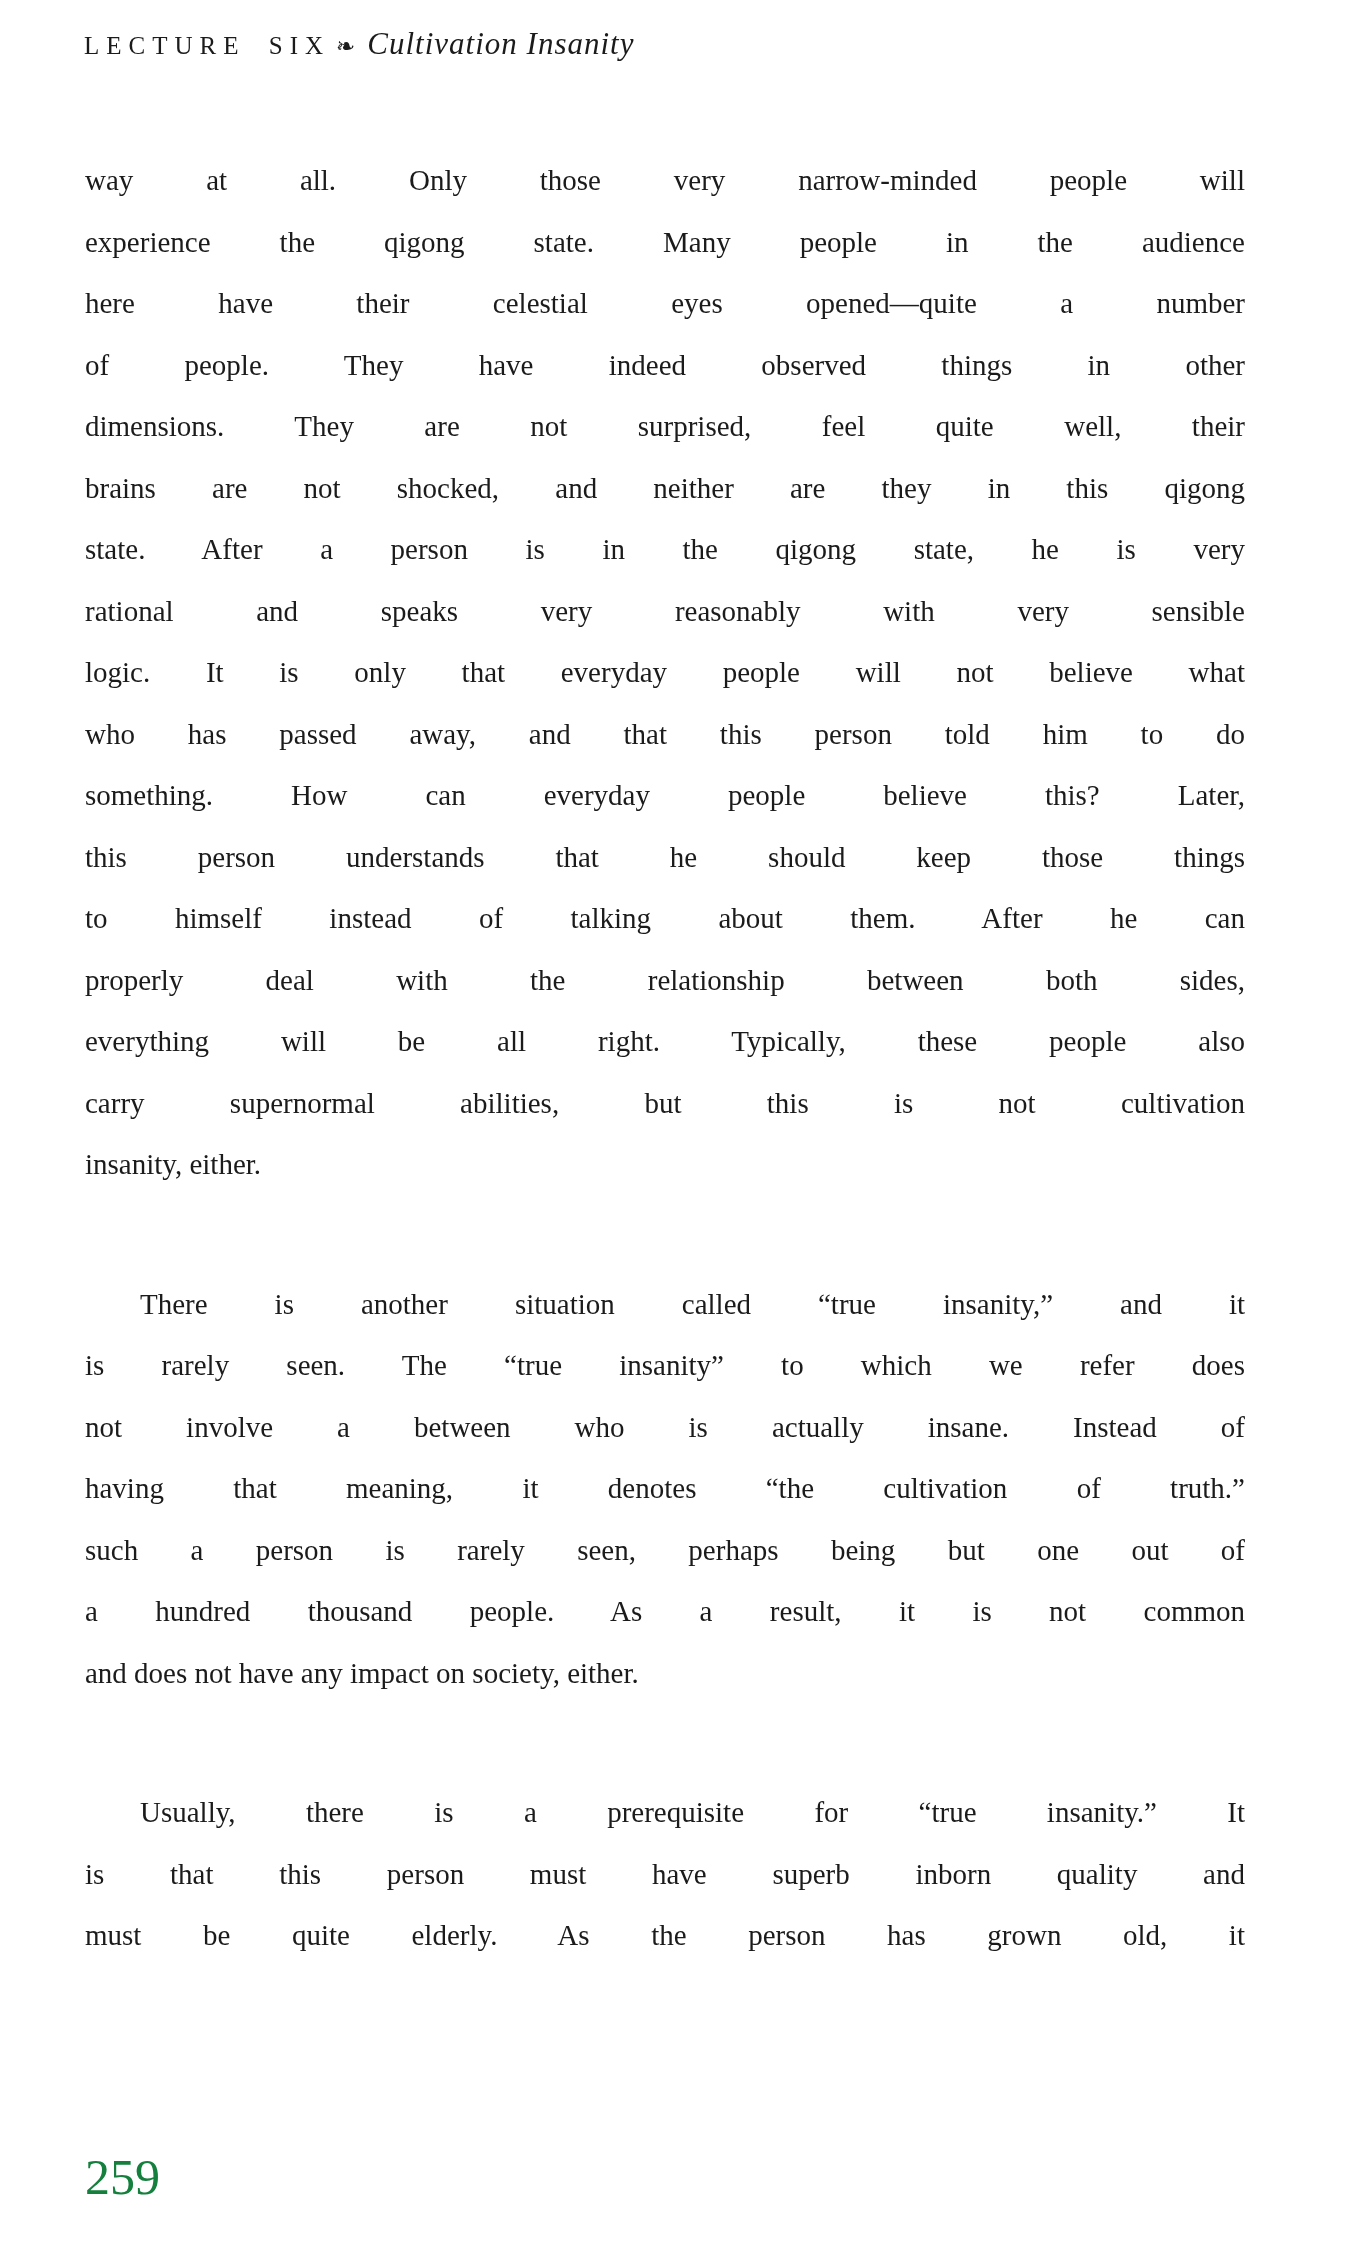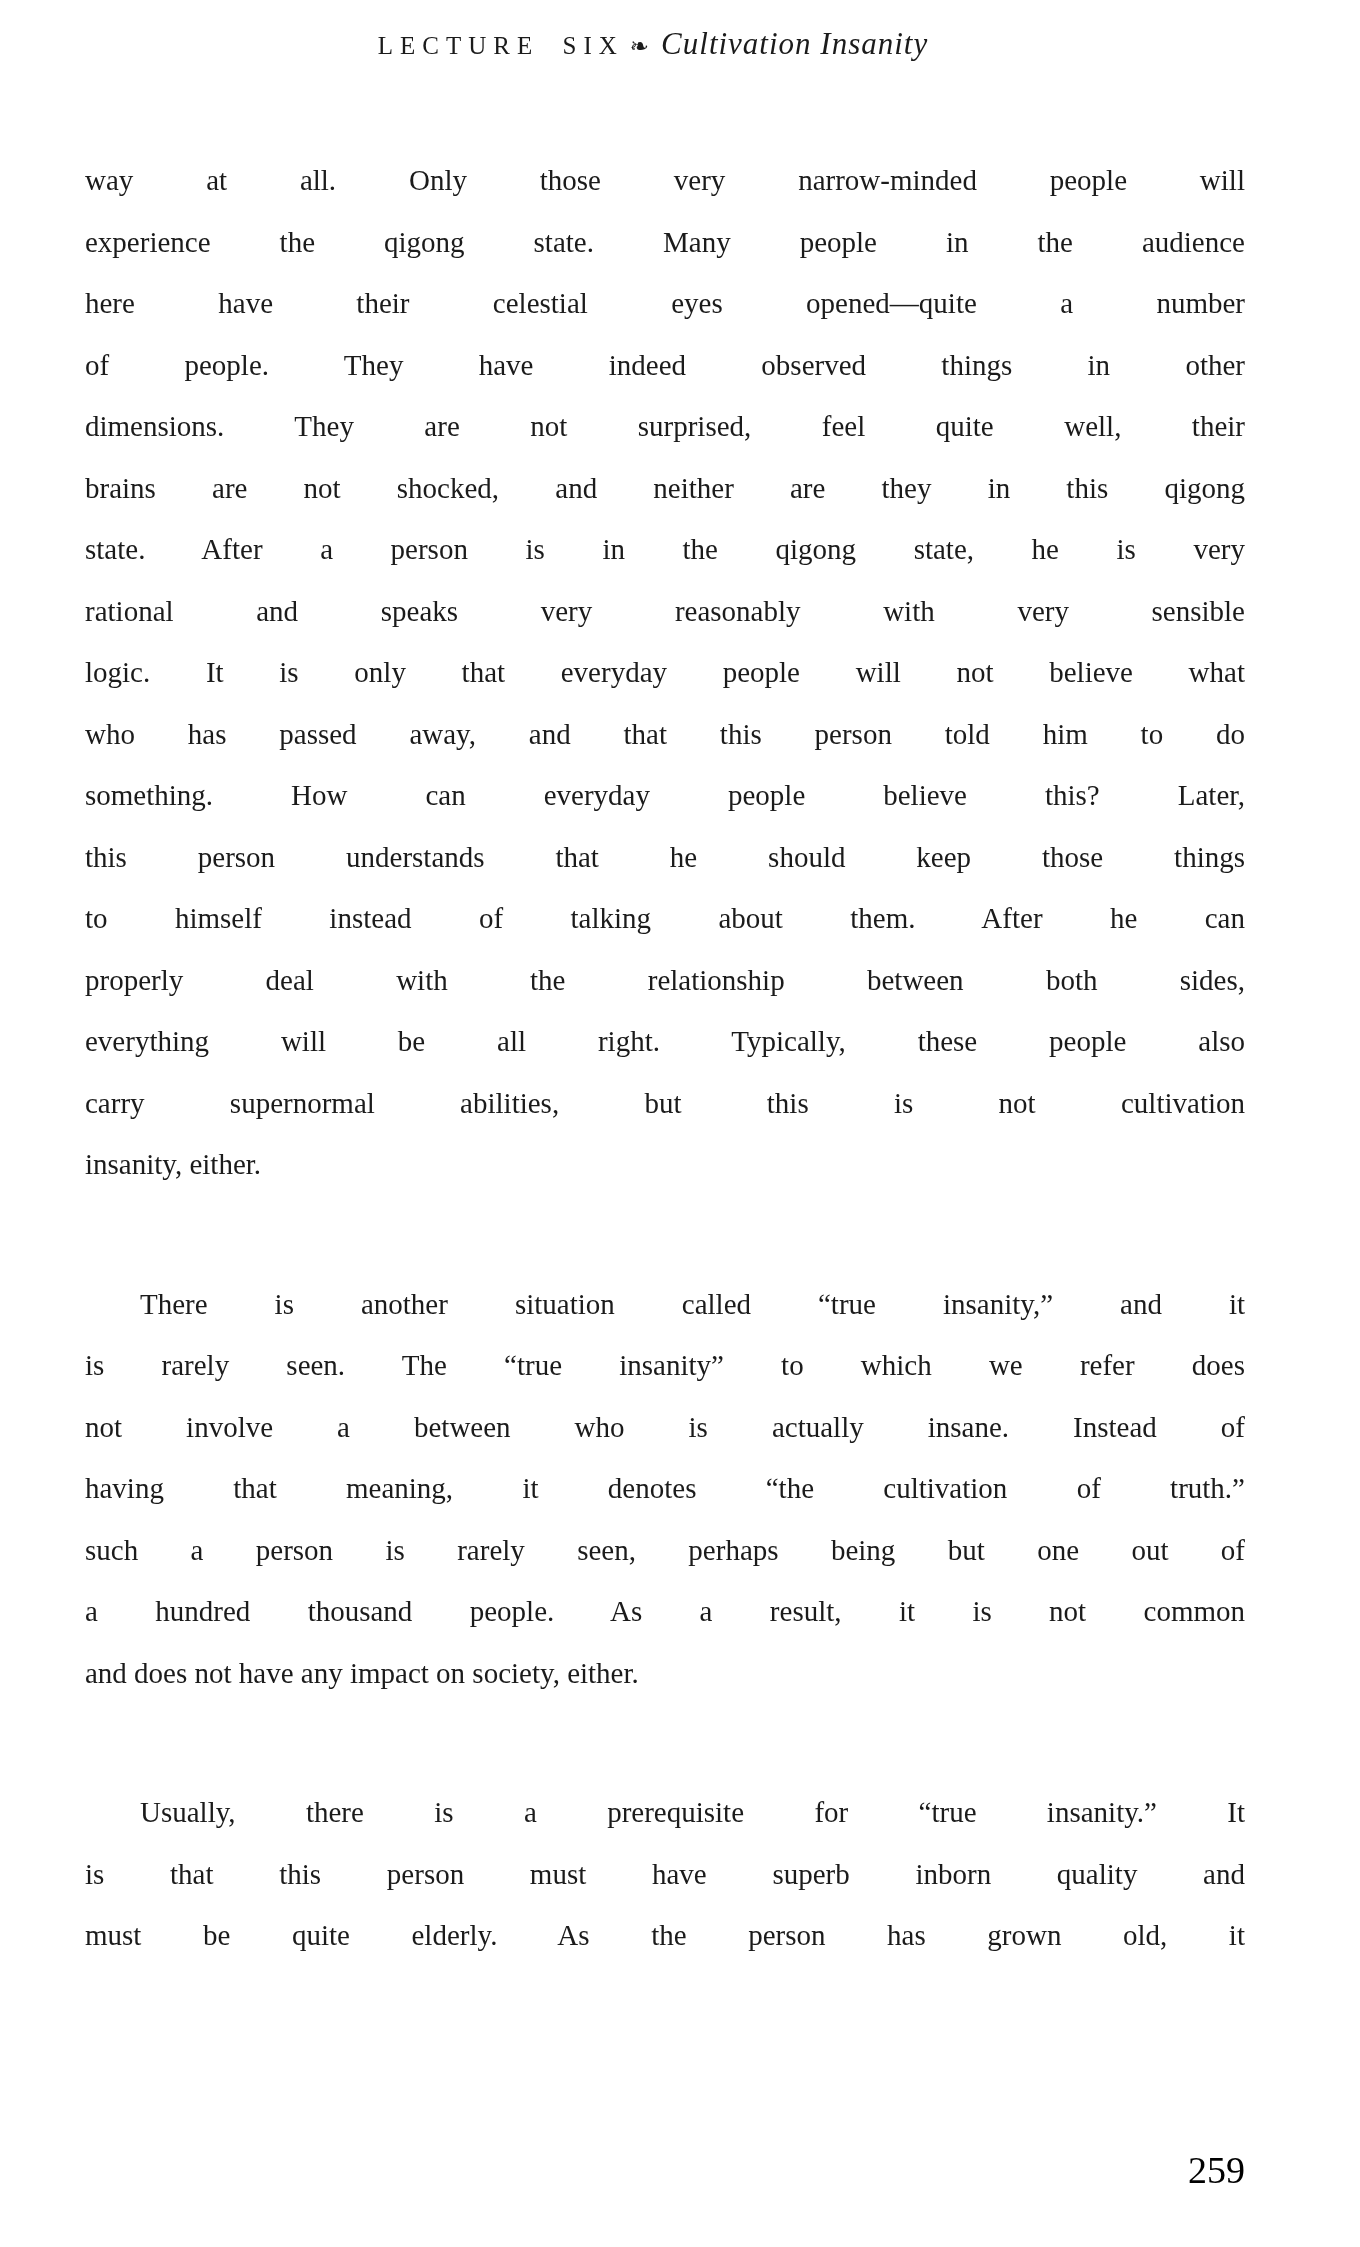--- a/index.html
+++ b/index.html
@@ -12,23 +12,23 @@
     width: 1360px;
     height: 2247px;
     background: #ffffff;
     color: #1b1b1b;
     font-family: "Liberation Serif", "DejaVu Serif", serif;
     overflow: hidden;
   }
   .running-header {
     position: absolute;
     top: 26px;
-    left: 73px;
+    left: 84px;
     width: 1160px;
-    text-align: center;
+    text-align: left;
     white-space: nowrap;
   }
   .lecture-label {
     font-size: 25px;
     letter-spacing: 7px;
     word-spacing: 10px;
     color: #1b1b1b;
   }
   .fleuron {
     font-family: "DejaVu Sans", sans-serif;
@@ -60,23 +60,23 @@
     text-align-last: left;
   }
   .indent-first .line:first-child {
     text-indent: 55px;
   }
   .page-footer {
     position: absolute;
     top: 2148px;
     left: 85px;
     width: 1160px;
-    text-align: right;
-    font-size: 38px;
-    color: #000000;
+    text-align: left;
+    font-size: 50px;
+    color: #15803d;
   }
 </style>
 </head>
 <body>
 
 <div class="page">
 
   <div class="running-header">
     <span class="lecture-label">LECTURE SIX</span>
     <span class="fleuron">❧</span>

